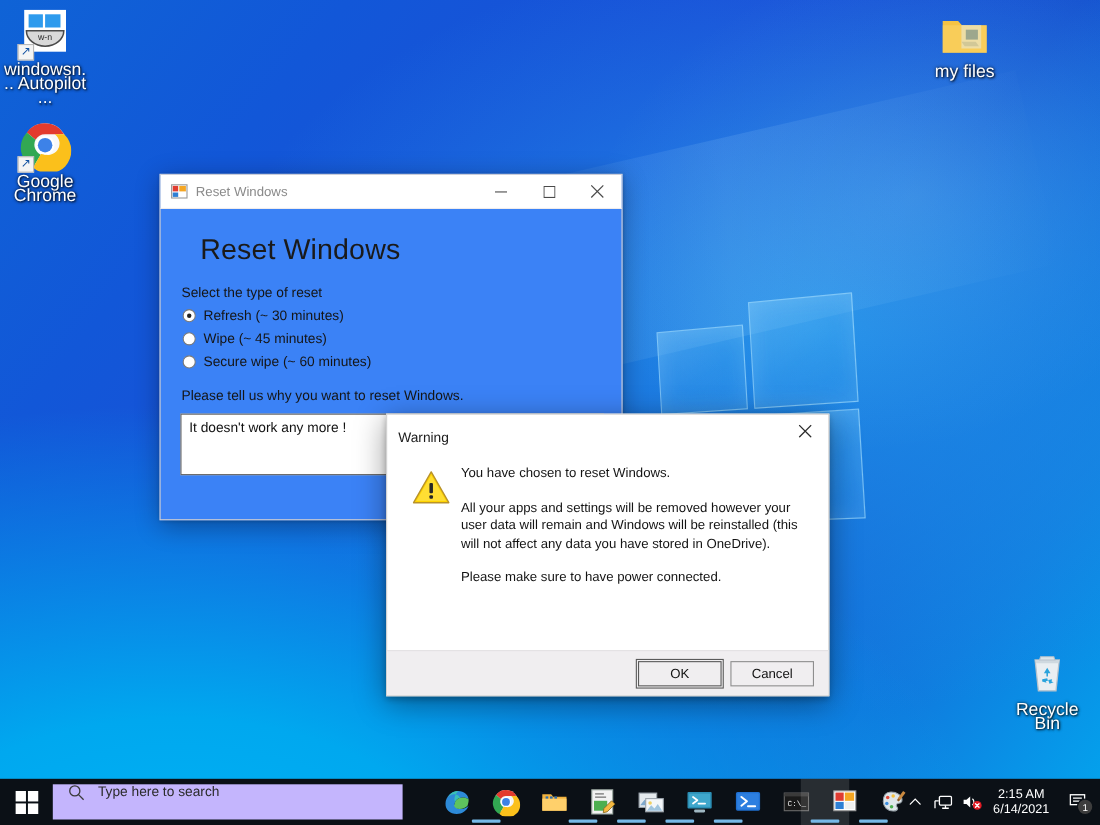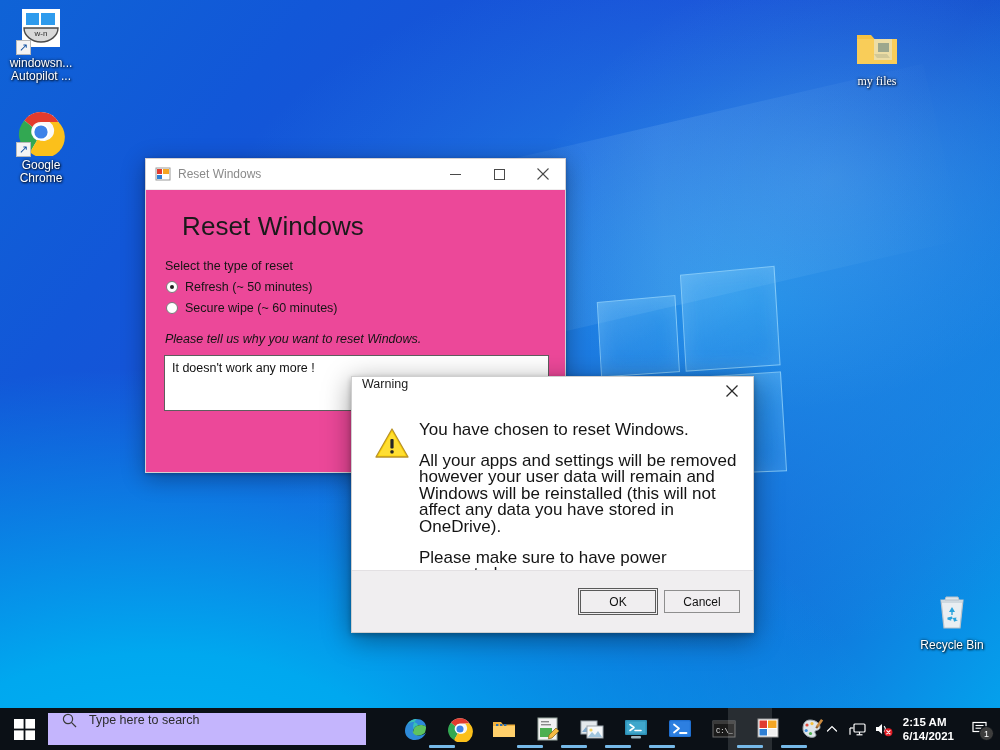--- a/index.html
+++ b/index.html
@@ -57,40 +57,40 @@
     width: 78px;
     text-align: center;
     cursor: default;
   }
   .desk-icon .glyph {
     width: 48px; height: 48px;
     margin: 0 auto 3px;
     position: relative;
   }
   .desk-icon .label {
-    font-size: 12px;
+    font-size: 16px;
     color: #ffffff;
     line-height: 13px;
     text-shadow: 0 0 3px rgba(0,0,0,.85), 1px 1px 2px rgba(0,0,0,.8);
     word-wrap: break-word;
   }
   .shortcut-arrow {
     position: absolute; left: -1px; bottom: -1px;
     width: 15px; height: 15px;
     background: #f4f4f4;
     border: 1px solid #b9b9b9;
     display: flex; align-items: center; justify-content: center;
     font-size: 11px; color: #1050a0; line-height: 1;
   }
 
   
   #app-window {
     position: absolute; left: 145px; top: 158px;
     width: 421px; height: 315px;
-    background: #ec4899;
+    background: #3b82f6;
     box-shadow: 0 5px 22px rgba(0,0,0,.33), 0 1px 4px rgba(0,0,0,.25);
     border: 1px solid #d4d0d2;
   }
   #app-titlebar {
     height: 31px;
     background: #ffffff;
     display: flex; align-items: center;
     border-bottom: 1px solid #efeced;
   }
   #app-title-icon {
@@ -121,56 +121,56 @@
     background: #ffffff;
     margin-right: 7px;
     position: relative; flex: none;
   }
   .radio-row.checked .radio-mark::after {
     content: ""; position: absolute;
     left: 3px; top: 3px; width: 4px; height: 4px;
     border-radius: 50%; background: #222;
   }
   .radio-label { font-size: 12.5px; color: #151515; }
-  #reason-label { margin-top: 17px; font-style: italic; }
+  #reason-label { margin-top: 17px; }
   #reason-box {
     margin-top: 9px;
     width: 385px; height: 56px;
     background: #ffffff;
     border: 1px solid #5e5e5e;
     padding: 5px 7px;
     font-size: 12.5px; color: #111;
   }
 
   
   #warn-dialog {
     position: absolute; left: 351px; top: 376px;
     width: 403px; height: 257px;
     background: #ffffff;
     border: 1px solid #cfcfcf;
     box-shadow: 0 6px 26px rgba(0,0,0,.40), 0 2px 6px rgba(0,0,0,.26);
   }
   #warn-titlebar {
-    height: 28px; display: flex; align-items: flex-start;
+    height: 28px; display: flex; align-items: flex-end;
     padding-left: 10px;
   }
   #warn-title { font-size: 12.5px; color: #1b1b1b; flex: 1; }
   #warn-close {
     width: 42px; height: 27px;
     display: flex; align-items: center; justify-content: center;
     color: #2a2a2a;
   }
   #warn-content { display: flex; padding: 17px 16px 0 10px; }
   #warn-icon { width: 34px; height: 32px; flex: none; margin: 5px 10px 0 13px; position: relative; }
-  #warn-text { font-size: 17px; color: #141414; line-height: 16.6px; }
+  #warn-text { font-size: 12px; color: #141414; line-height: 16.6px; }
   #warn-text p { margin-bottom: 14px; }
   #warn-text p:last-child { margin-bottom: 0; }
   #warn-footer {
     position: absolute; left: 0; right: 0; bottom: 0;
-    height: 62px;
+    height: 41px;
     background: #f0eef0;
     border-top: 1px solid #e3e0e3;
     display: flex; align-items: center; justify-content: flex-end;
     padding-right: 13px;
   }
   .dlg-btn {
     height: 23px; width: 76px;
     margin-left: 8px;
     background: #f0eef0;
     border: 1px solid #8e8e8e;
@@ -217,21 +217,21 @@
   }
   .task-app.active { background: rgba(255,255,255,0.12); }
   #tray { margin-left: auto; display: flex; align-items: center; padding-right: 2px; }
   .tray-ico {
     width: 26px; height: 42px;
     display: flex; align-items: center; justify-content: center;
     color: #ffffff;
   }
   #clock {
     color: #ffffff; font-size: 11.5px; line-height: 14px;
-    text-align: left; padding: 0 10px 0 6px; font-weight: bold;
+    text-align: center; padding: 0 10px 0 6px;
   }
   #notif-btn {
     width: 34px; height: 42px;
     display: flex; align-items: center; justify-content: center;
     position: relative;
   }
   #notif-badge {
     position: absolute; right: 4px; bottom: 9px;
     width: 15px; height: 15px; border-radius: 50%;
     background: #3d3d3d; color: #fff;
@@ -277,21 +277,21 @@
         <path d="M7.4 12.5l7.9 6.6A10 10 0 0 0 20 32.6L13 44.2A20 20 0 0 1 7.4 12.5z" fill="#32a852"></path>
         <path d="M41.3 14A20 20 0 0 1 13 44.2l7.8-13.2A10 10 0 0 0 32.7 14z" fill="#fbc01b"></path>
         <circle cx="24" cy="24" r="8.6" fill="#ffffff"></circle>
         <circle cx="24" cy="24" r="6.6" fill="#3d82e8"></circle>
       </svg>
       <div class="shortcut-arrow">↗</div>
     </div>
     <div class="label">Google Chrome</div>
   </div>
 
-  <div class="desk-icon" style="left:838px; top:24px;font-family:Liberation Serif, serif;">
+  <div class="desk-icon" style="left:838px; top:8px;">
     <div class="glyph">
       <svg width="48" height="48" viewBox="0 0 48 48">
         <path d="M4 11h14l3.5 4H44v25H4z" fill="#f6c344"></path>
         <path d="M21 15h18v21H21z" fill="#d9e8f5" opacity=".95"></path>
         <rect x="25" y="19" width="11" height="9" fill="#2a6fb5"></rect>
         <path d="M24 34h13l-3-4h-13z" fill="#9fb8cc"></path>
         <path d="M4 15h40v25H4z" fill="#fcd66b" opacity=".55"></path>
       </svg>
     </div>
     <div class="label">my files</div>
@@ -342,21 +342,25 @@
       </div>
     </div>
 
     <div id="app-body">
       <div id="app-heading">Reset Windows</div>
 
       <div class="field-label">Select the type of reset</div>
 
       <div class="radio-row checked">
         <span class="radio-mark"></span>
-        <span class="radio-label">Refresh (~ 50 minutes)</span>
+        <span class="radio-label">Refresh (~ 30 minutes)</span>
+      </div>
+      <div class="radio-row">
+        <span class="radio-mark"></span>
+        <span class="radio-label">Wipe (~ 45 minutes)</span>
       </div>
       <div class="radio-row">
         <span class="radio-mark"></span>
         <span class="radio-label">Secure wipe (~ 60 minutes)</span>
       </div>
 
       <div class="field-label" id="reason-label">Please tell us why you want to reset Windows.</div>
       <div id="reason-box">It doesn't work any more !</div>
     </div>
   </div>

